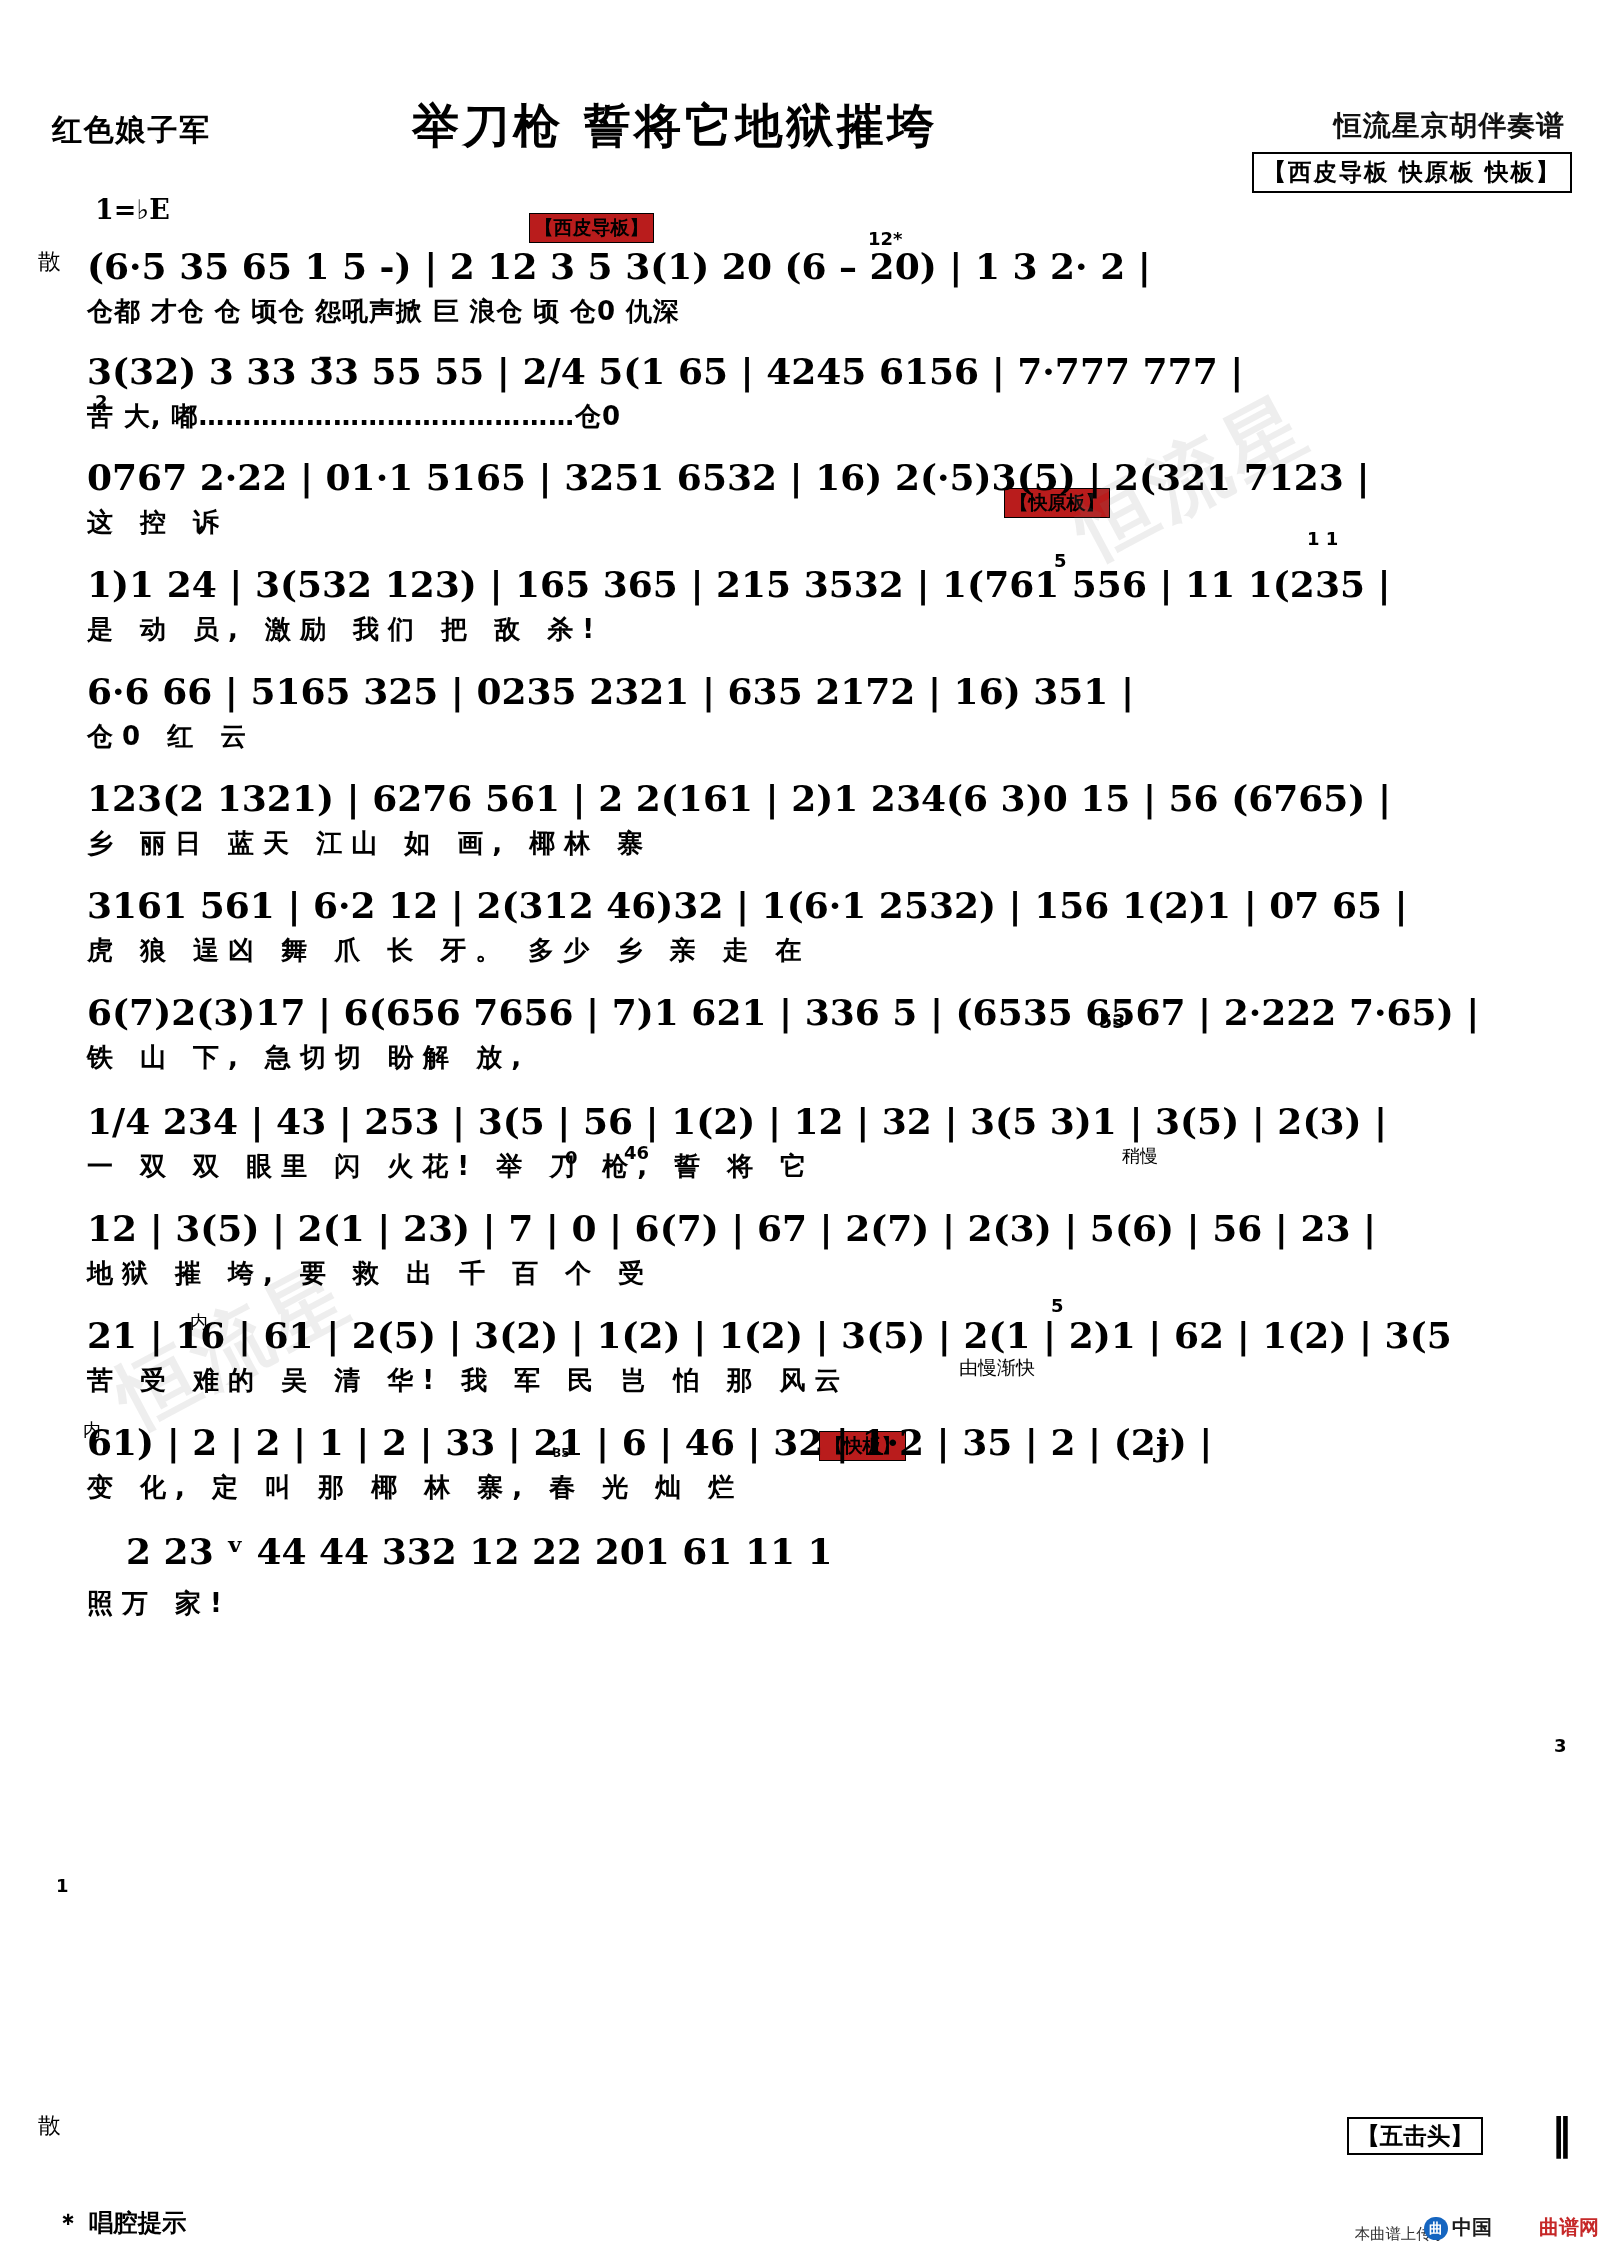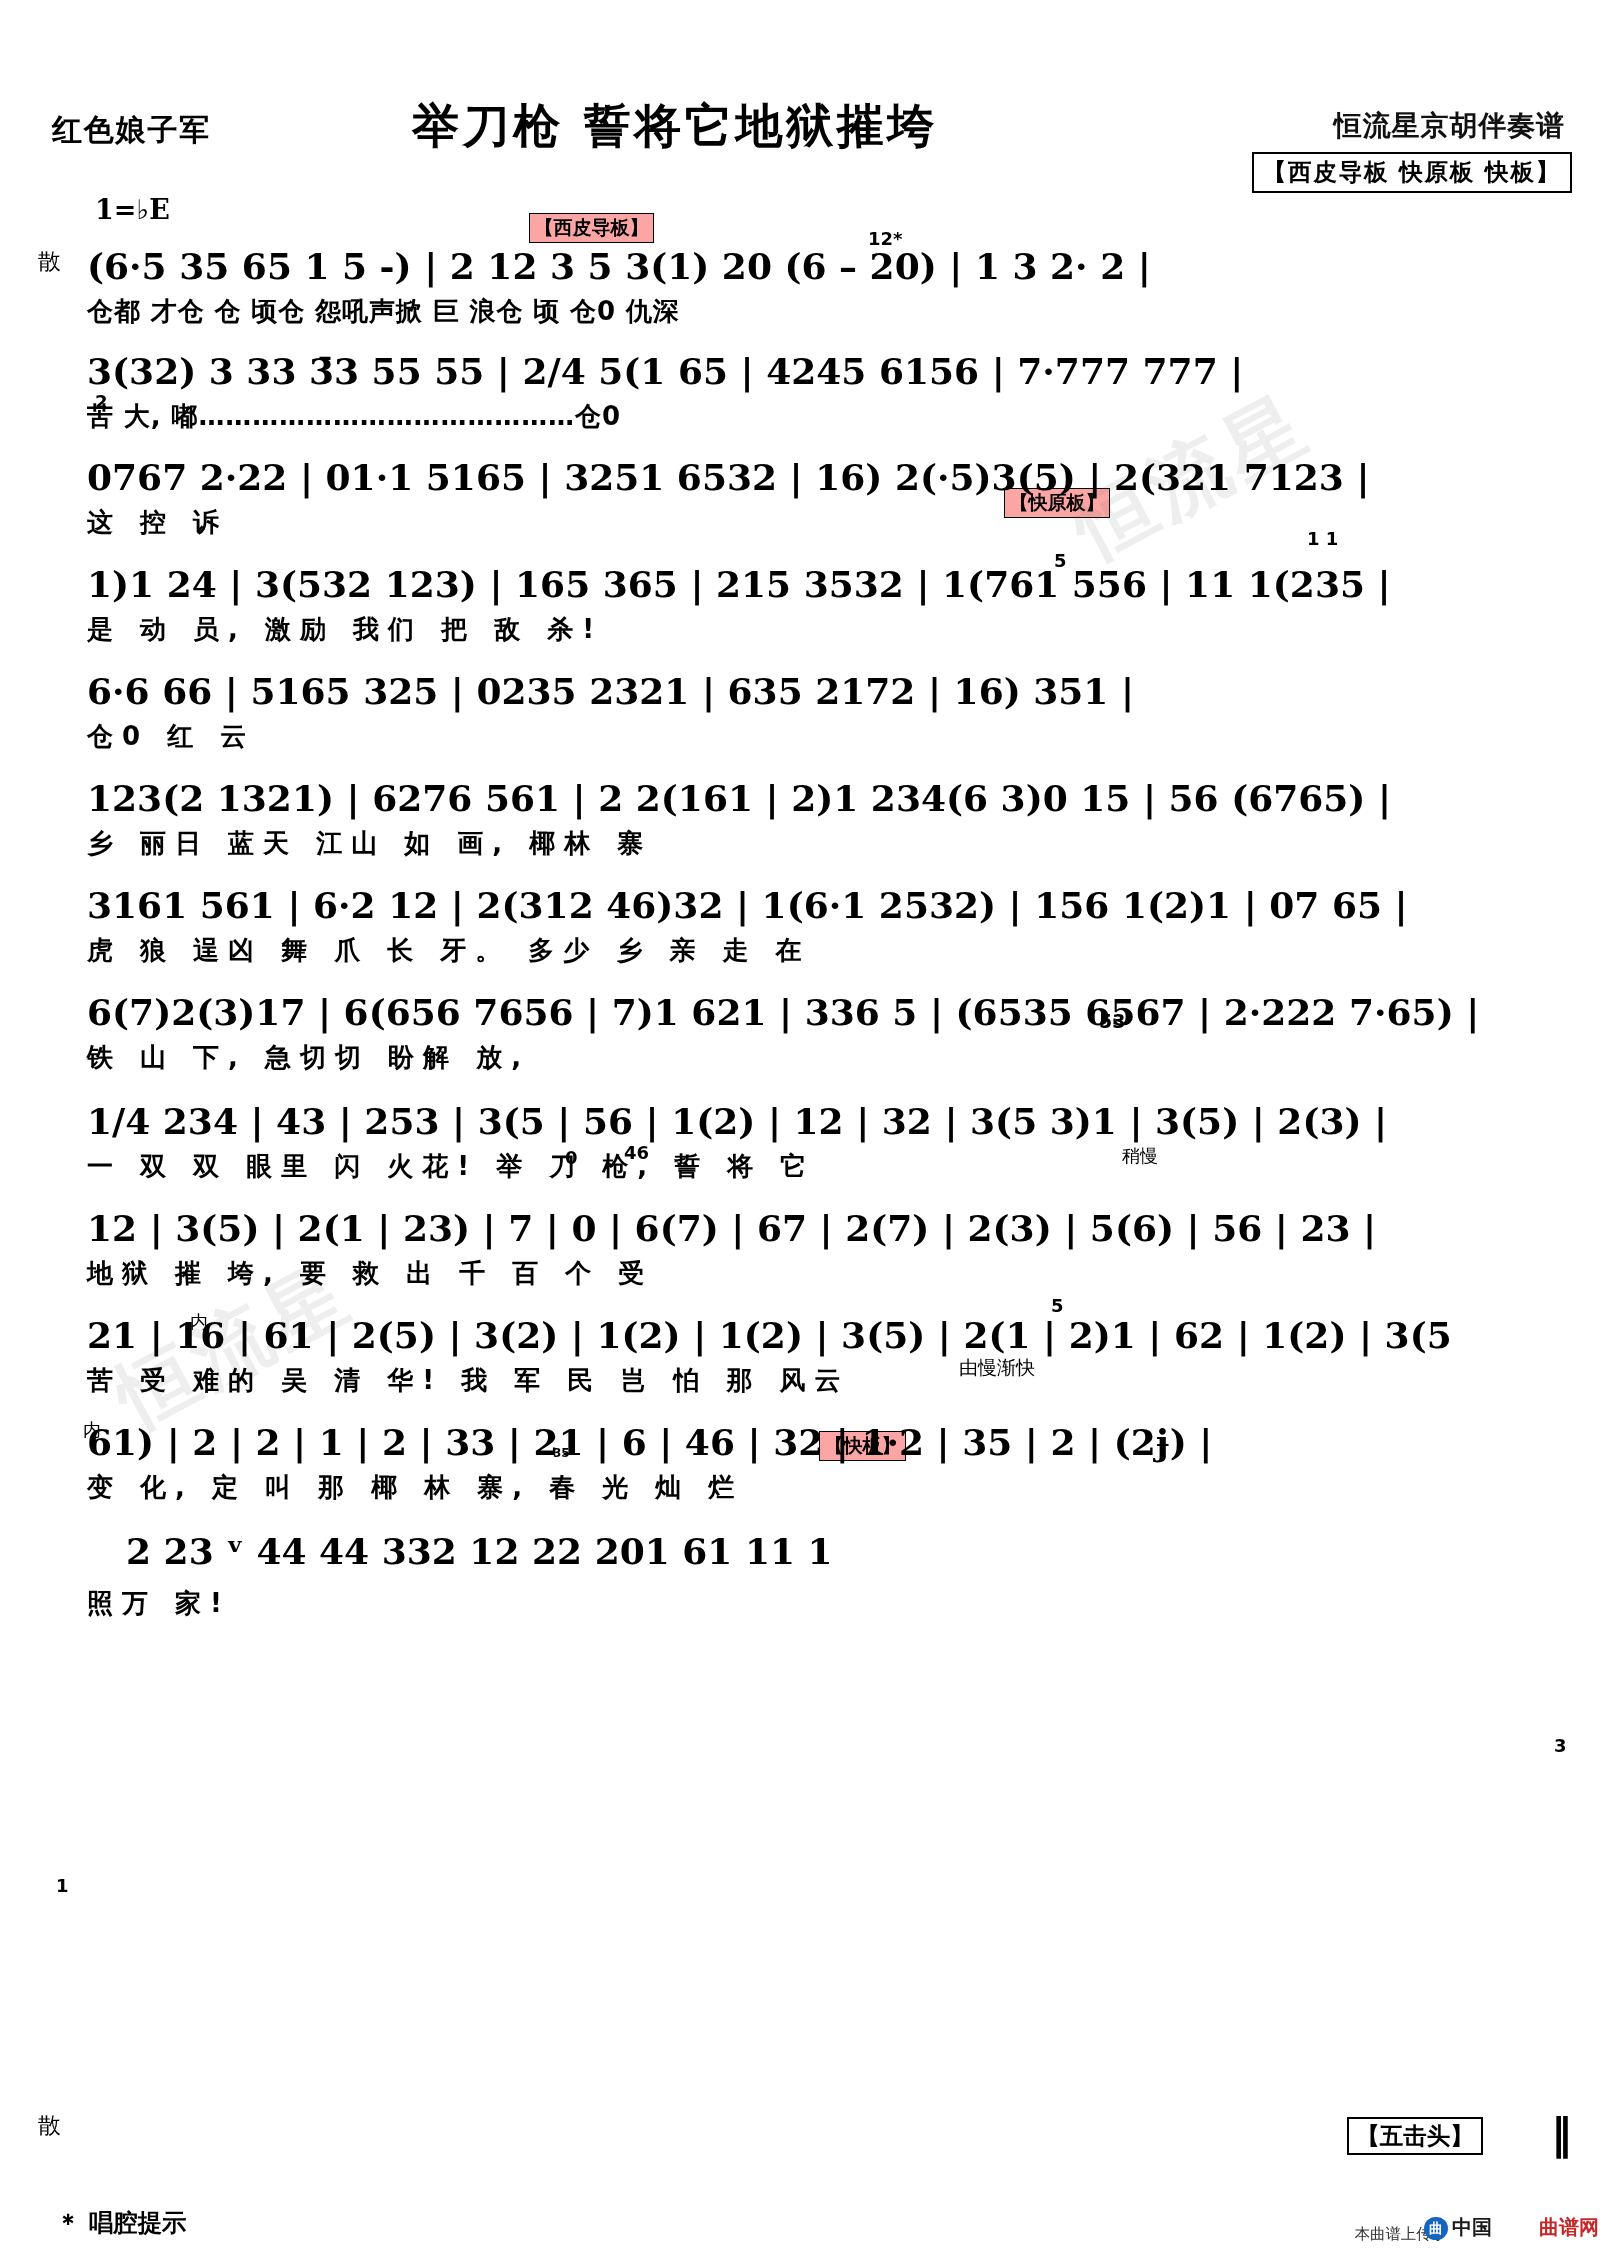--- a/index.html
+++ b/index.html
@@ -89,21 +89,21 @@
     font-size: 22.6px;
   }
 
   
   .tag {
     position: absolute;
     border: 1.8px solid #000;
     font-size: 19px;
     font-weight: bold;
     padding: 0.9px 4.5px;
-    background: #fca5a5;
+    background: #b91c1c;
     white-space: nowrap;
   }
   .plaintag {
     position: absolute;
     font-size: 19px;
     font-weight: bold;
     white-space: nowrap;
   }
 
   

